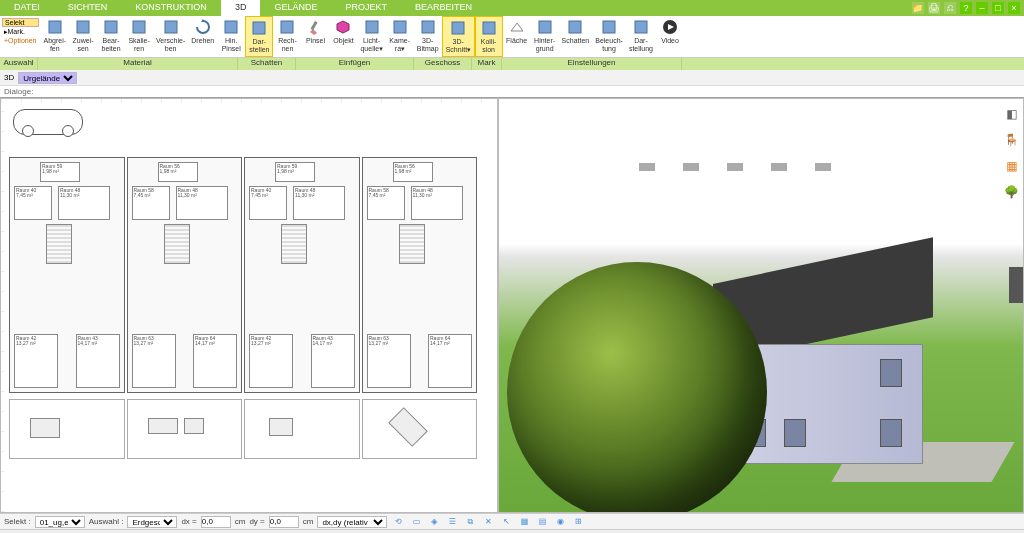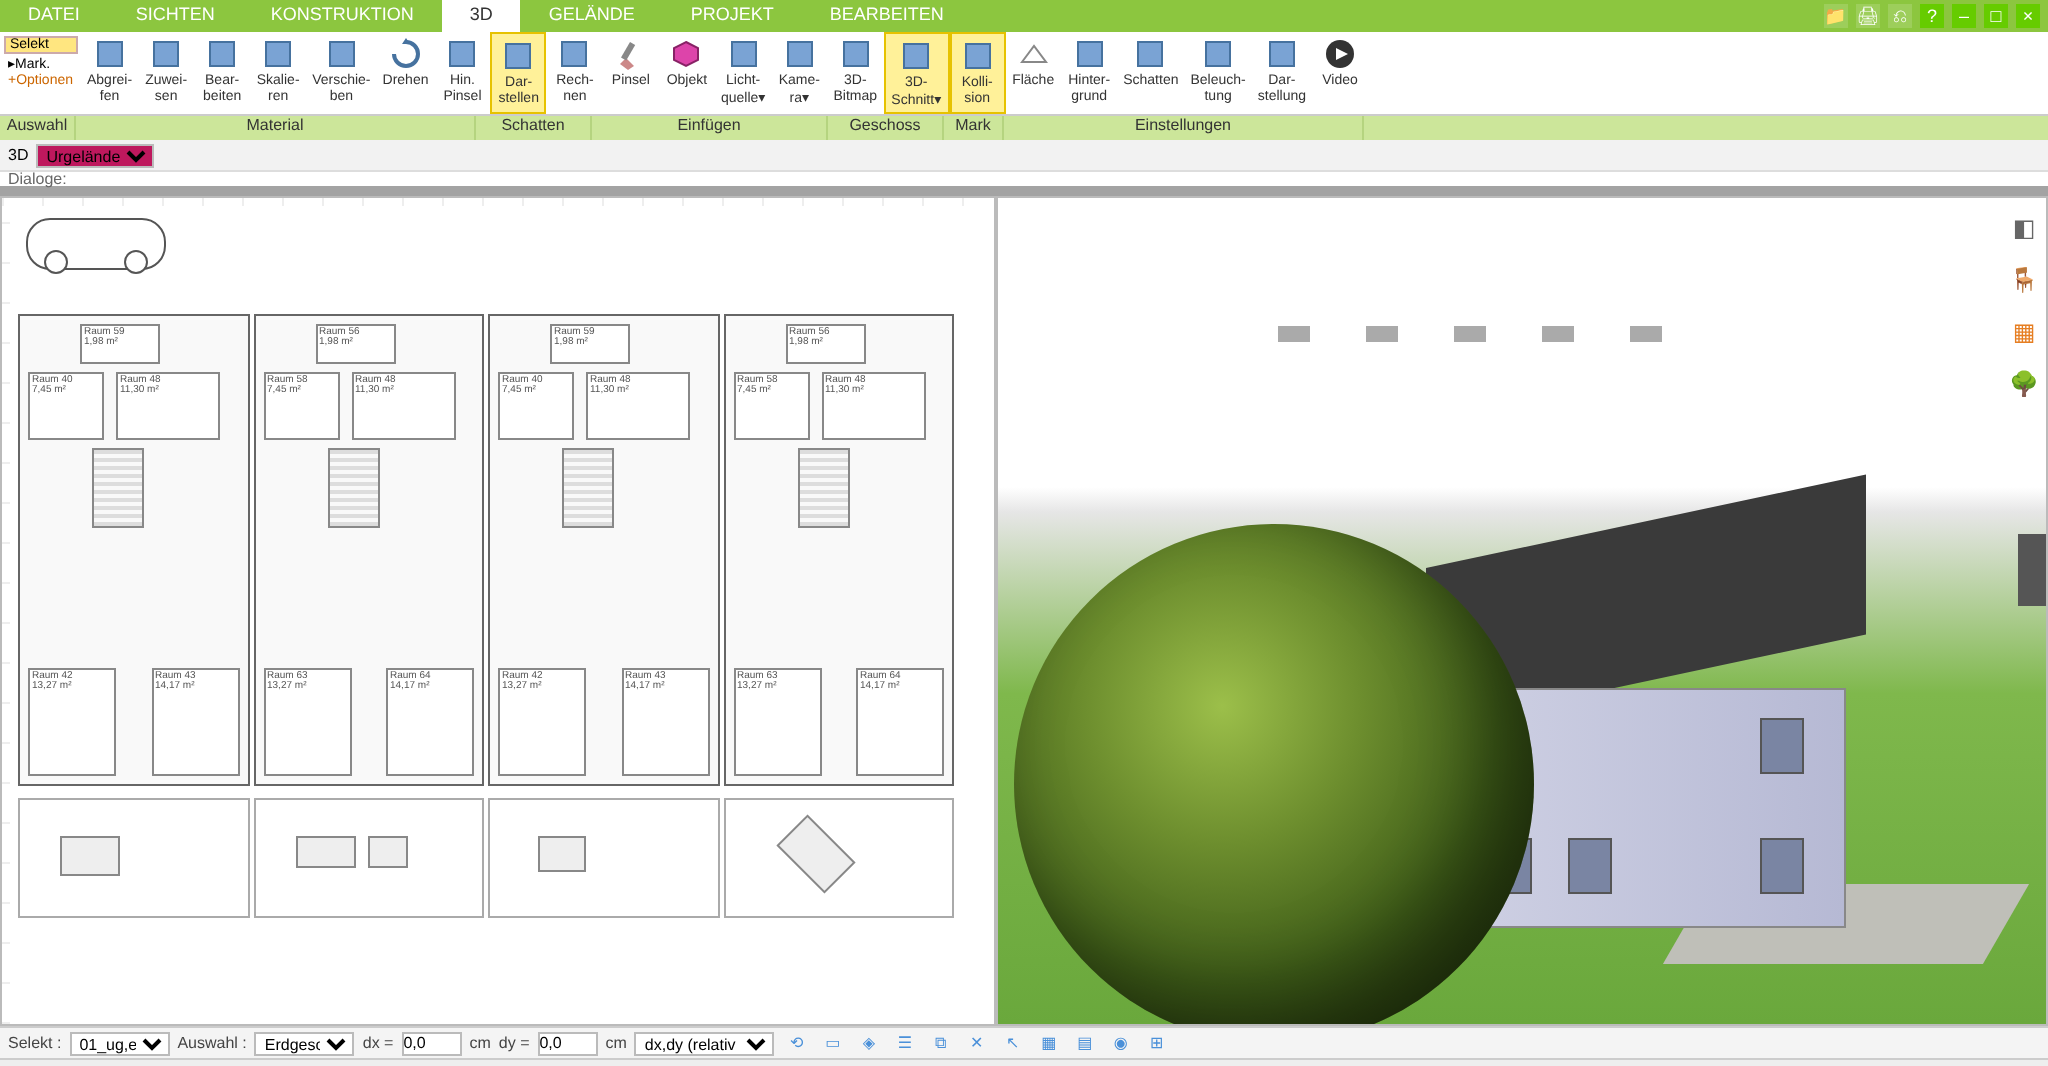--- a/index.html
+++ b/index.html
@@ -20,23 +20,23 @@
 .ribbon .row { display: flex; flex: 1; }
 .ribbon .btn { display: flex; flex-direction: column; align-items: center; justify-content: flex-start; padding: 2px 3px 0 3px; font-size: 7px; color: #333; gap: 1px; cursor: pointer; min-width: 28px; }
 .ribbon .btn .ico { width: 18px; height: 18px; display: flex; align-items: center; justify-content: center; }
 .ribbon .btn.sel { background: #fff199; border: 1px solid #e6c200; }
 .ribbon .side { display: flex; flex-direction: column; font-size: 7px; padding: 2px; gap: 1px; }
 .ribbon .side span { padding: 0 2px; }
 .grplabels { display: flex; height: 12px; background: #cce69a; font-size: 8px; color: #333; }
 .grplabels div { text-align: center; border-right: 1px solid #b5d47f; }
 
 .subbar { display: flex; align-items: center; height: 16px; background: #f2f2f2; border-bottom: 1px solid #ddd; font-size: 8px; padding: 0 4px; gap: 4px; }
-.subbar select, .subbar input { font-size: 8px; height: 12px; border: 1px solid #bbb; background: #be185d; }
-
-.dialoge { height: 12px; font-size: 8px; color: #666; padding: 0 4px; border-bottom: 5px solid #a3a3a3; display:flex; align-items:center;}
+.subbar select, .subbar input { font-size: 8px; height: 12px; border: 1px solid #bbb; background: #c4b5fd; }
+
+.dialoge { height: 12px; font-size: 8px; color: #666; padding: 0 4px; border-bottom: 1px solid #a3a3a3; display:flex; align-items:center;}
 
 
 .workspace { display: flex; height: 415px; }
 .pane { position: relative; border: 1px solid #bbb; background: #fff; }
 .pane.left { width: 498px; }
 .pane.right { flex: 1; background: linear-gradient(#fff 0%, #fff 35%, #e6e6e6 38%, #7fb84c 60%, #6aa83c 100%); position: relative; overflow: hidden; }
 .pane .ruler-h { position: absolute; top: 0; left: 0; right: 0; height: 4px; background: repeating-linear-gradient(90deg,#eee 0 1px,transparent 1px 20px); }
 .pane .ruler-v { position: absolute; top: 0; left: 0; bottom: 0; width: 4px; background: repeating-linear-gradient(0deg,#eee 0 1px,transparent 1px 20px); }
 
 .car { position: absolute; top: 10px; left: 12px; width: 70px; height: 26px; border: 1px solid #555; border-radius: 12px; }

